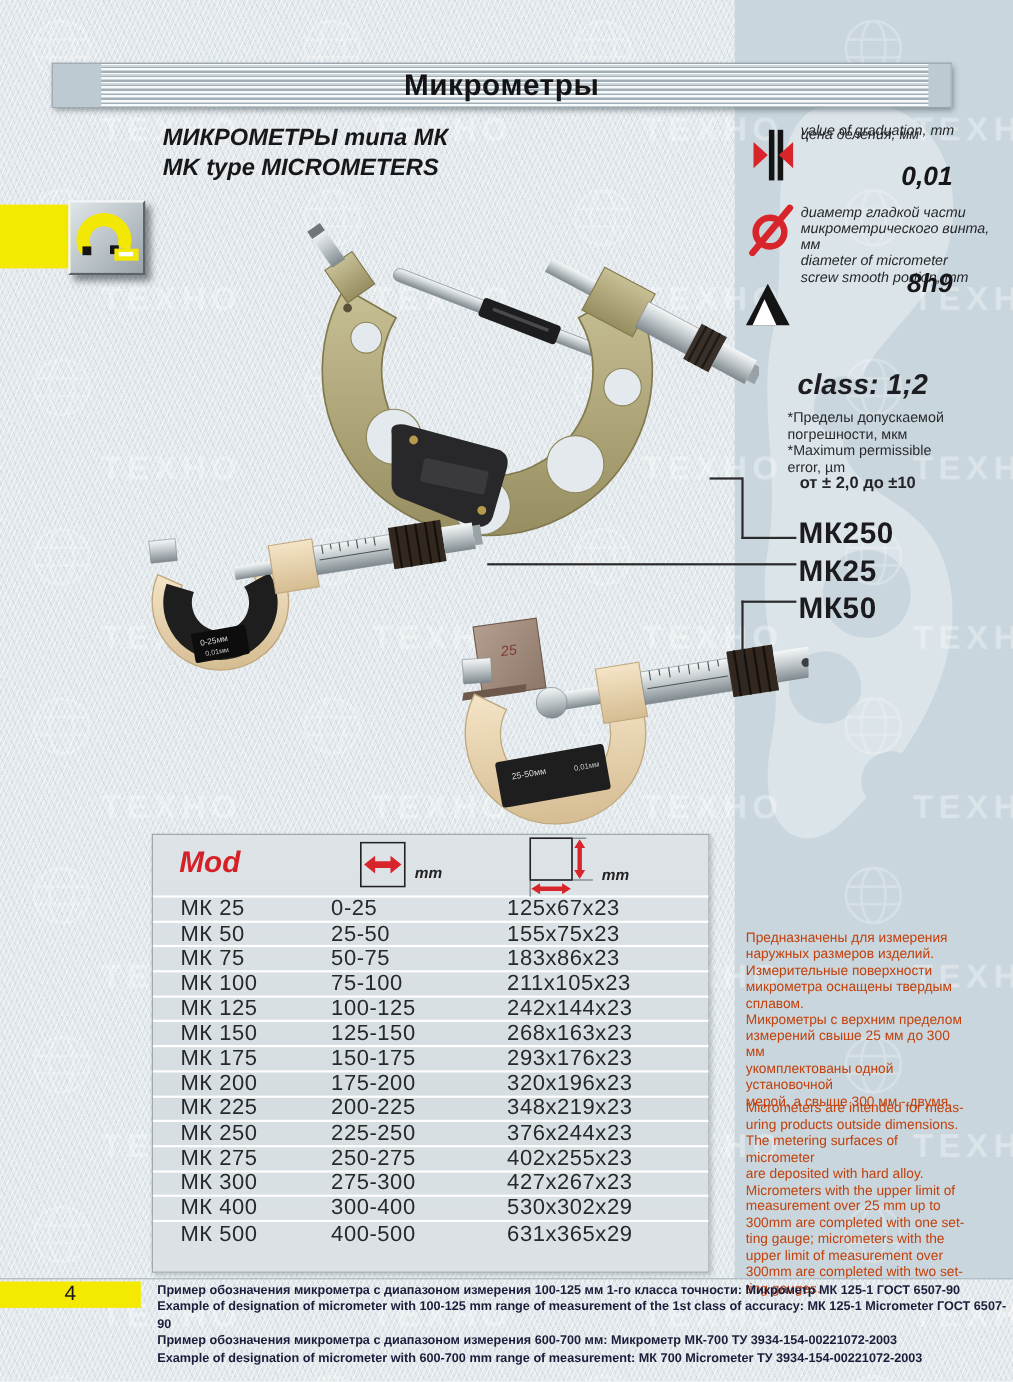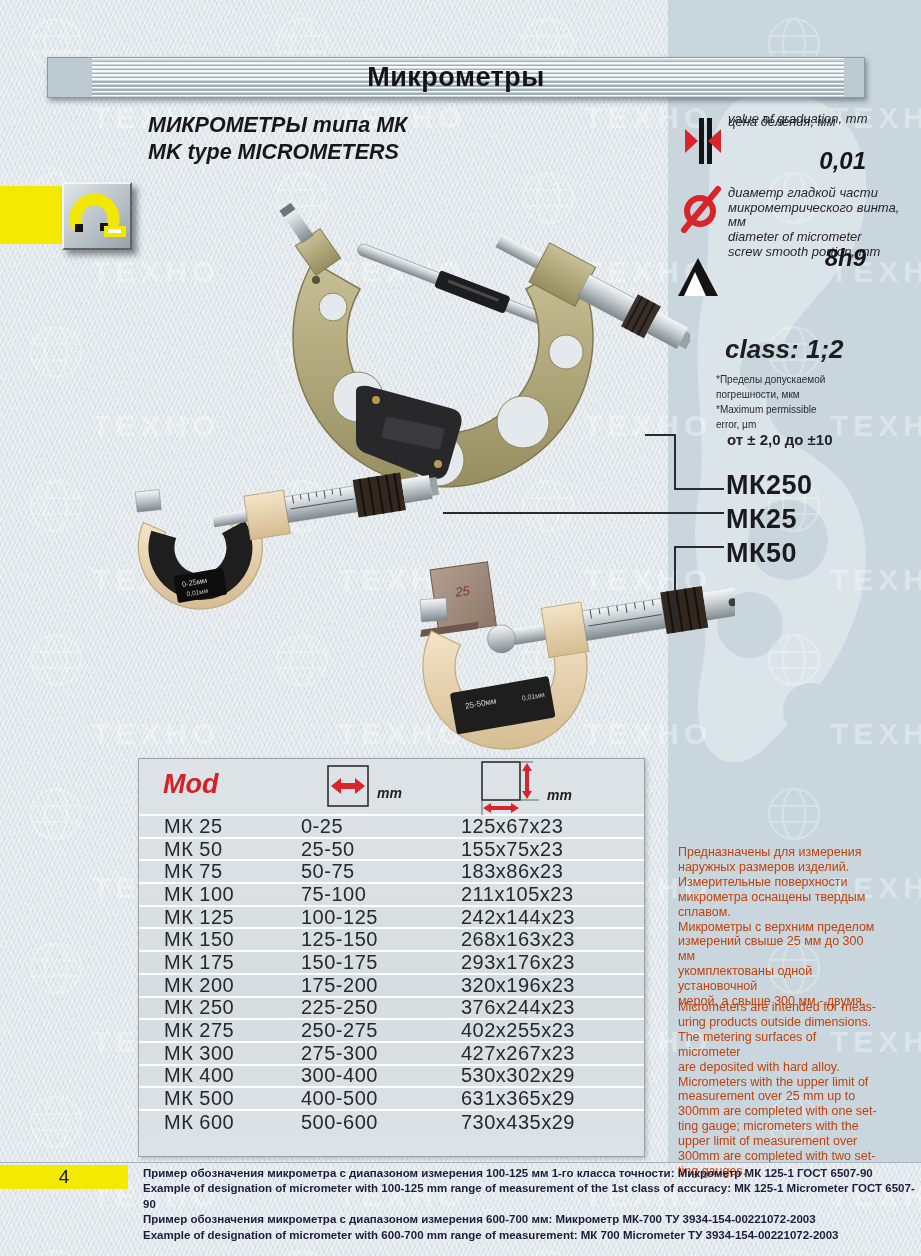--- a/index.html
+++ b/index.html
@@ -44,21 +44,21 @@
     background:linear-gradient(135deg,#dfe5e8 0%,#b9c2c7 55%,#99a3a9 100%);
     border-top:2px solid #f2f5f6; border-left:2px solid #f2f5f6;
     border-right:2px solid #5c646a; border-bottom:2px solid #5c646a;
     box-shadow:5px 5px 6px rgba(30,38,45,.5);
   }
 
   
   .spec-label{ font-style:italic; font-size:13px; color:#26262a; line-height:14.5px; z-index:6; }
   .spec-value{ font-weight:bold; font-style:italic; font-size:24px; color:#17171a; text-align:right; z-index:6; }
   #class-line{ left:725px; top:334px; font-weight:bold; font-style:italic; font-size:26px; color:#1d1d22; z-index:6; }
-  .note{ left:716px; font-size:10px; color:#2a2a2e; line-height:14.5px; z-index:6; }
+  .note{ left:716px; font-size:13px; color:#2a2a2e; line-height:14.5px; z-index:6; }
   #error-range{ left:727px; top:431px; font-weight:bold; font-size:15px; color:#232328; z-index:6; }
 
   .model-label{ left:726px; width:120px; font-weight:bold; font-size:27px; color:#1b1b1f; letter-spacing:.5px; z-index:7; }
   .leader{ background:#2a2a2c; z-index:6; }
 
   
   #spec-table{
     left:138px; top:758px; width:507px; height:399px; z-index:5;
     background:linear-gradient(180deg,#dde3e7 0%,#d6dde1 60%,#dce2e6 100%);
     border:1px solid #99a2a8; box-shadow:2px 2px 4px rgba(50,60,70,.25);
@@ -385,20 +385,25 @@
           <span class="tc2">150-175</span>
           <span class="tc3">293x176x23</span>
         </div>
 
         <div class="trow">
           <span class="tc1">МК 200</span>
           <span class="tc2">175-200</span>
           <span class="tc3">320x196x23</span>
         </div>
 
+        <div class="trow">
+          <span class="tc1">МК 225</span>
+          <span class="tc2">200-225</span>
+          <span class="tc3">348x219x23</span>
+        </div>
 
         <div class="trow">
           <span class="tc1">МК 250</span>
           <span class="tc2">225-250</span>
           <span class="tc3">376x244x23</span>
         </div>
 
         <div class="trow">
           <span class="tc1">МК 275</span>
           <span class="tc2">250-275</span>
@@ -416,25 +421,20 @@
           <span class="tc2">300-400</span>
           <span class="tc3">530x302x29</span>
         </div>
 
         <div class="trow">
           <span class="tc1">МК 500</span>
           <span class="tc2">400-500</span>
           <span class="tc3">631x365x29</span>
         </div>
 
-        <div class="trow">
-          <span class="tc1">МК 600</span>
-          <span class="tc2">500-600</span>
-          <span class="tc3">730x435x29</span>
-        </div>
       </div>
   </div>
 
   <div class="abs desc prel" style="top:845px">Предназначены для измерения
 наружных размеров изделий.
 Измерительные поверхности
 микрометра оснащены твердым
 сплавом.
 Микрометры с верхним пределом
 измерений свыше 25 мм до 300 мм

